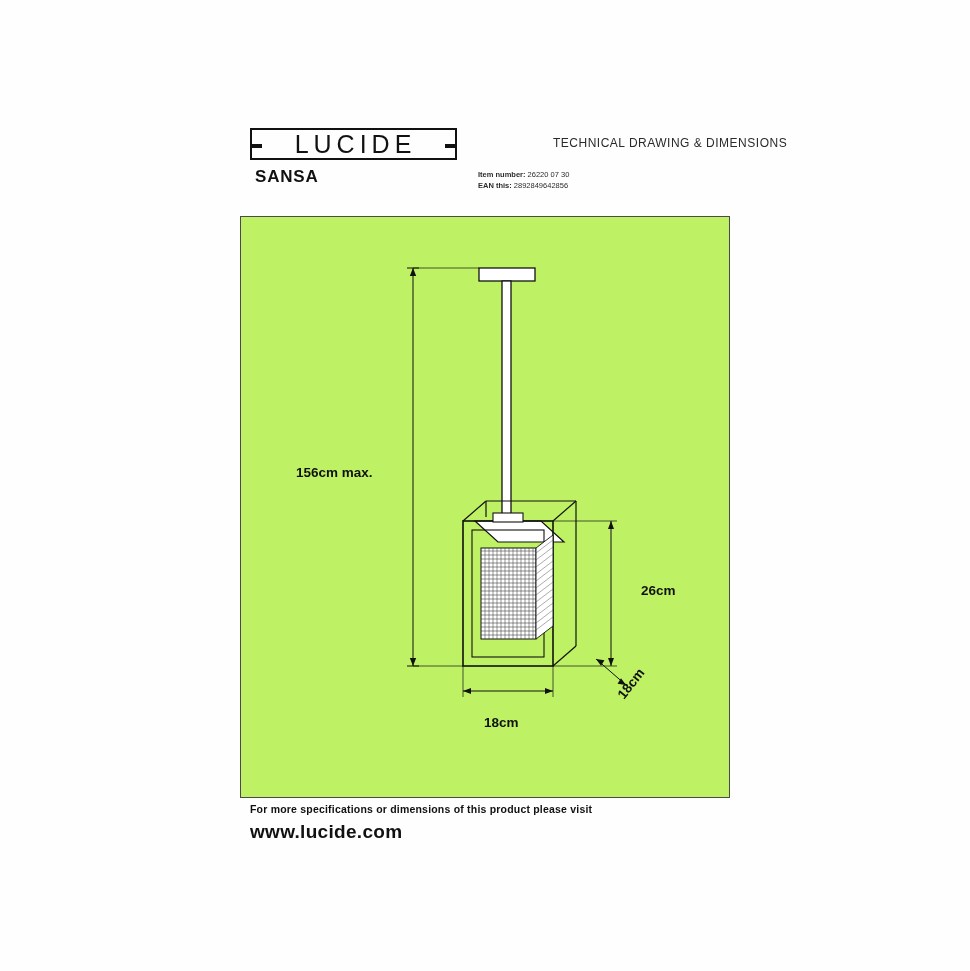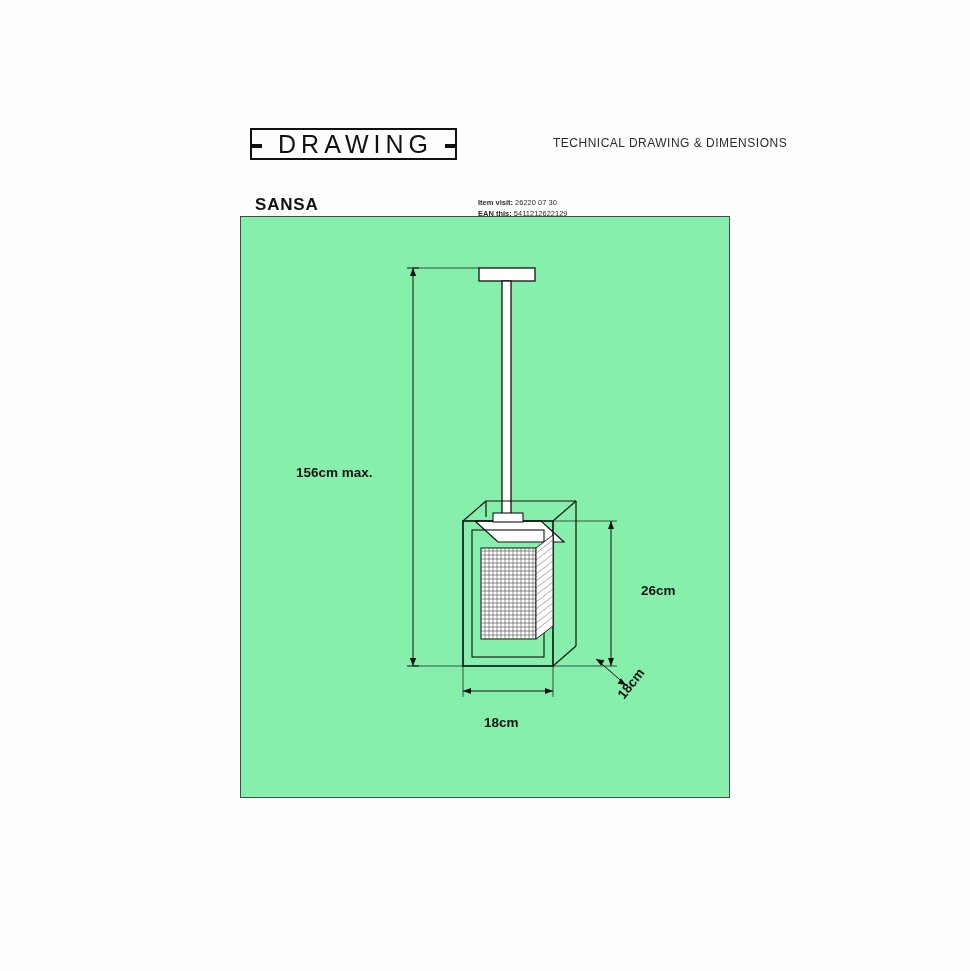--- a/index.html
+++ b/index.html
@@ -80,21 +80,20 @@
     white-space: nowrap;
   }
 
   
   .title-row {
     position: absolute;
     left: 250px;
     top: 167px;
     width: 482px;
     height: 26px;
-    margin-top: 28px;
   }
   .product-name {
     position: absolute;
     left: 5px;
     top: 0;
     font-size: 17px;
     font-weight: bold;
     letter-spacing: 0.8px;
     color: #111;
   }
@@ -111,21 +110,21 @@
 
   
   .frame {
     position: absolute;
     left: 240px;
     top: 216px;
     width: 490px;
     height: 582px;
     border: 1px solid #4a4a4a;
     box-sizing: border-box;
-    background: #86efac;
+    background: #bef264;
   }
   .frame svg { display: block; }
 
   
   .footer {
     position: absolute;
     left: 250px;
     top: 803px;
     width: 500px;
   }
@@ -145,35 +144,35 @@
 </style>
 </head>
 <body>
 
 <div class="sheet">
 
   <div class="header">
     <div class="logo-box">
       <span class="logo-bar-left"></span>
       <span class="logo-bar-right"></span>
-      <div class="logo-text">DRAWING</div>
+      <div class="logo-text">LUCIDE</div>
     </div>
     <div class="header-right">TECHNICAL DRAWING &amp; DIMENSIONS</div>
   </div>
 
   <div class="title-row">
     <div class="product-name">SANSA</div>
     <div class="meta">
       <div>
-        <b>Item visit:</b>
+        <b>Item number:</b>
         <span>26220 07 30</span>
       </div>
       <div>
         <b>EAN this:</b>
-        <span>5411212622129</span>
+        <span>2892849642856</span>
       </div>
     </div>
   </div>
 
   <div class="frame">
     <svg width="488" height="580" viewBox="0 0 488 580">
       <g stroke="#111" fill="none" stroke-width="1.2">
 
         <rect x="238" y="51" width="56" height="13" fill="#ffffff" stroke="#111" stroke-width="1.3"></rect>
 
@@ -278,14 +277,18 @@
         <line x1="312" y1="449" x2="312" y2="480" stroke="#111" stroke-width="0.7"></line>
       </g>
 
       <text x="55" y="260" font-family="Liberation Sans, sans-serif" font-size="13.5" font-weight="bold" fill="#111">156cm max.</text>
       <text x="400" y="378" font-family="Liberation Sans, sans-serif" font-size="13.5" font-weight="bold" fill="#111">26cm</text>
       <text x="383" y="483" font-family="Liberation Sans, sans-serif" font-size="13.5" font-weight="bold" fill="#111" transform="rotate(-52 383 483)">18cm</text>
       <text x="243" y="510" font-family="Liberation Sans, sans-serif" font-size="13.5" font-weight="bold" fill="#111">18cm</text>
     </svg>
   </div>
 
+  <div class="footer">
+    <div class="footer-line1">For more specifications or dimensions of this product please visit</div>
+    <div class="footer-line2">www.lucide.com</div>
+  </div>
 
 </div>
 
 </body></html>

